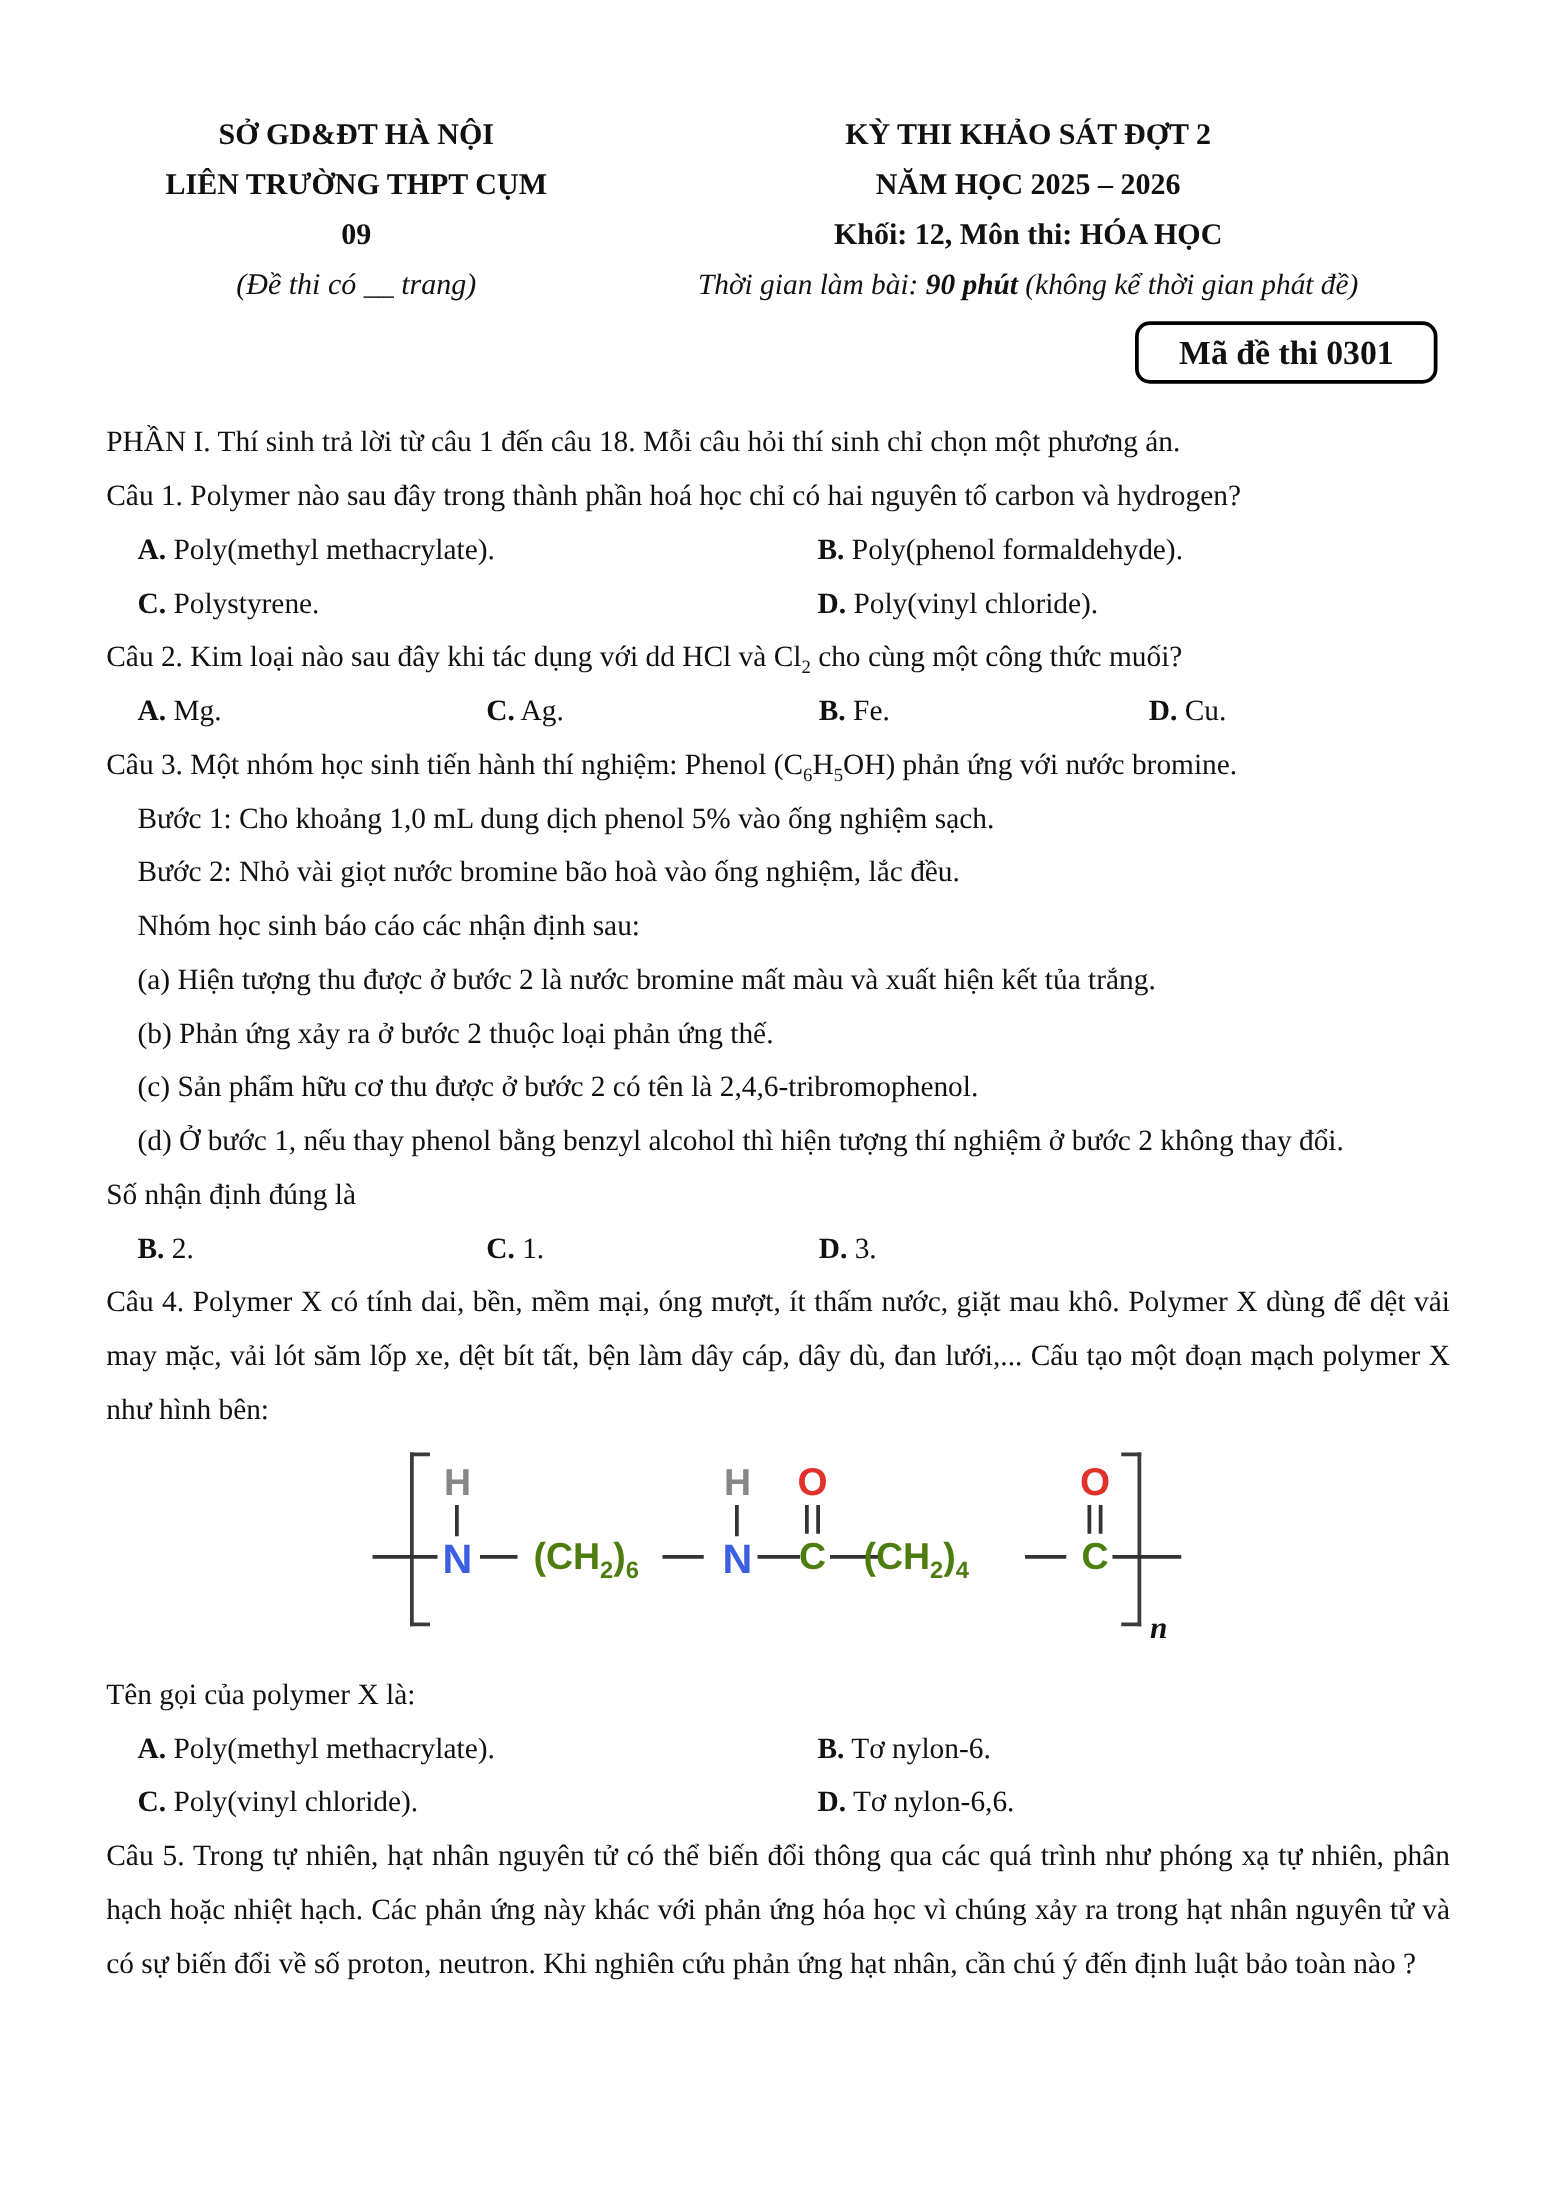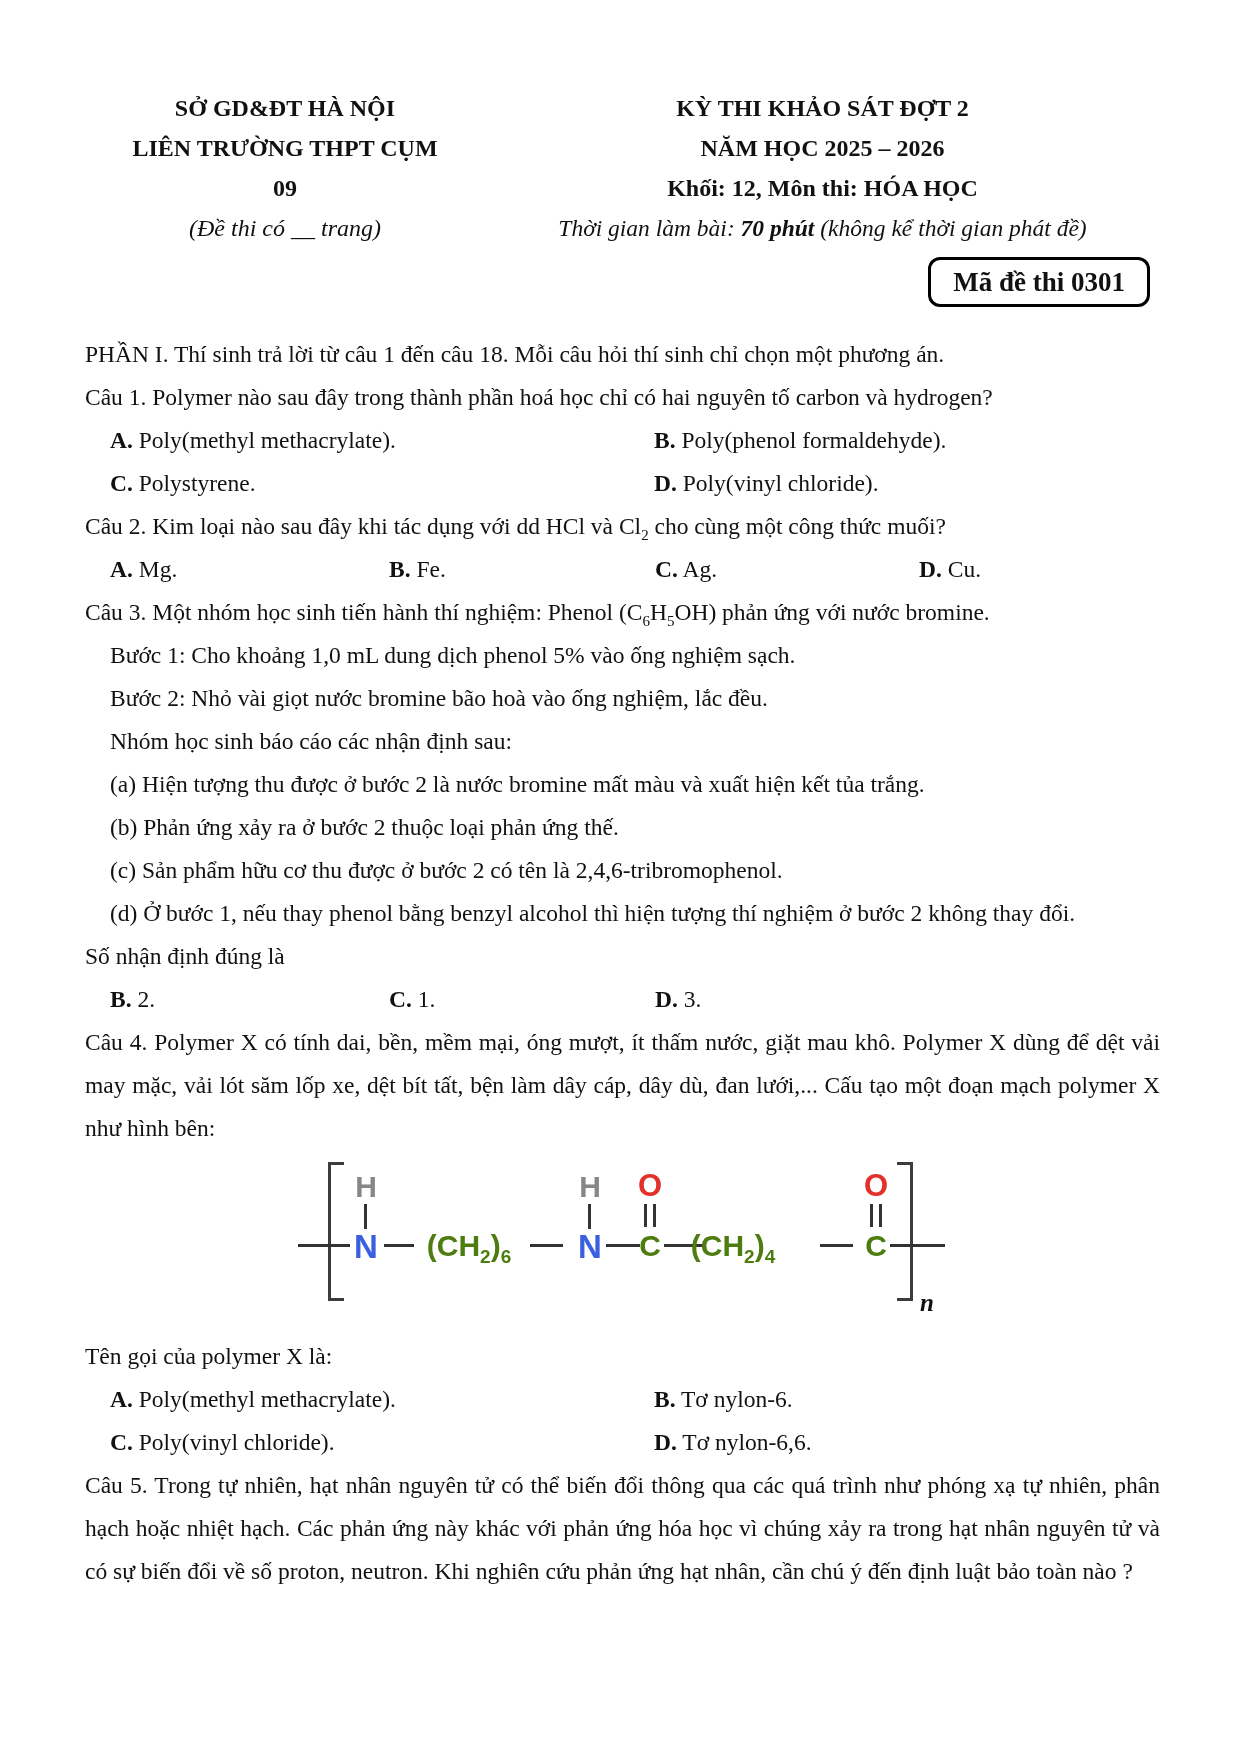--- a/index.html
+++ b/index.html
@@ -19,21 +19,21 @@
   .header { display:flex; line-height:40px; font-weight:bold; font-size:24px; }
   .h-left  { width:400px; text-align:center; }
   .h-right { flex:1; text-align:center; }
   .h-left .note { font-weight:normal; font-style:italic; }
   .h-right .time { font-weight:normal; font-style:italic; font-size:23.5px; }
   .h-right .time b { font-style:italic; }
   .badge-row { display:flex; margin-top:9px; }
   .badge {
     margin-left:auto; margin-right:10px;
     border:3px solid #000; border-radius:12px;
-    padding:6px 22px;
+    padding:6px 32px;
     font-weight:bold; font-size:27px; line-height:32px;
     font-family:"Liberation Serif", serif;
   }
   
   .body { margin-top:26px; }
   p { margin:0; padding:0; }
   .just { text-align:justify; }
   .ind { text-indent:25px; }
   b.lbl { font-weight:normal; }
   sub { font-size:15px; line-height:0; }
@@ -81,21 +81,21 @@
     <div class="h-left">
       <div>SỞ GD&amp;ĐT HÀ NỘI</div>
       <div>LIÊN TRƯỜNG THPT CỤM</div>
       <div>09</div>
       <div class="note">(Đề thi có __ trang)</div>
     </div>
     <div class="h-right">
       <div>KỲ THI KHẢO SÁT ĐỢT 2</div>
       <div>NĂM HỌC 2025 – 2026</div>
       <div>Khối: 12, Môn thi: HÓA HỌC</div>
-      <div class="time"><i><span>Thời gian làm bài: </span><b>70 phút</b><span> (không kể thời gian phát đề)</span></i></div>
+      <div class="time"><i><span>Thời gian làm bài: </span><b>90 phút</b><span> (không kể thời gian phát đề)</span></i></div>
     </div>
   </div>
   <div class="badge-row">
     <div class="badge">Mã đề thi 0301</div>
   </div>
 
   <div class="body">
 
     <p><b class="lbl">PHẦN I. Thí sinh trả lời từ câu 1 đến câu 18.</b><span> Mỗi câu hỏi thí sinh chỉ chọn một phương án.</span></p>
 
@@ -105,22 +105,22 @@
       <span class="opt"><b>B.</b><span> Poly(phenol formaldehyde).</span></span>
     </div>
     <div class="opts2">
       <span class="opt"><b>C.</b><span> Polystyrene.</span></span>
       <span class="opt"><b>D.</b><span> Poly(vinyl chloride).</span></span>
     </div>
 
     <p><b class="lbl">Câu 2.</b><span> Kim loại nào sau đây khi tác dụng với dd HCl và Cl</span><sub>2</sub><span> cho cùng một công thức muối?</span></p>
     <div class="opts4">
       <span class="opt"><b>A.</b><span> Mg.</span></span>
+      <span class="opt"><b>C.</b><span> Ag.</span></span>
       <span class="opt"><b>B.</b><span> Fe.</span></span>
-      <span class="opt"><b>C.</b><span> Ag.</span></span>
       <span class="opt"><b>D.</b><span> Cu.</span></span>
     </div>
 
     <p><b class="lbl">Câu 3.</b><span> Một nhóm học sinh tiến hành thí nghiệm: Phenol (C</span><sub>6</sub><span>H</span><sub>5</sub><span>OH) phản ứng với nước bromine.</span></p>
     <p class="ind">Bước 1: Cho khoảng 1,0 mL dung dịch phenol 5% vào ống nghiệm sạch.</p>
     <p class="ind">Bước 2: Nhỏ vài giọt nước bromine bão hoà vào ống nghiệm, lắc đều.</p>
     <p class="ind">Nhóm học sinh báo cáo các nhận định sau:</p>
     <p class="ind">(a) Hiện tượng thu được ở bước 2 là nước bromine mất màu và xuất hiện kết tủa trắng.</p>
     <p class="ind">(b) Phản ứng xảy ra ở bước 2 thuộc loại phản ứng thế.</p>
     <p class="ind">(c) Sản phẩm hữu cơ thu được ở bước 2 có tên là 2,4,6-tribromophenol.</p>

